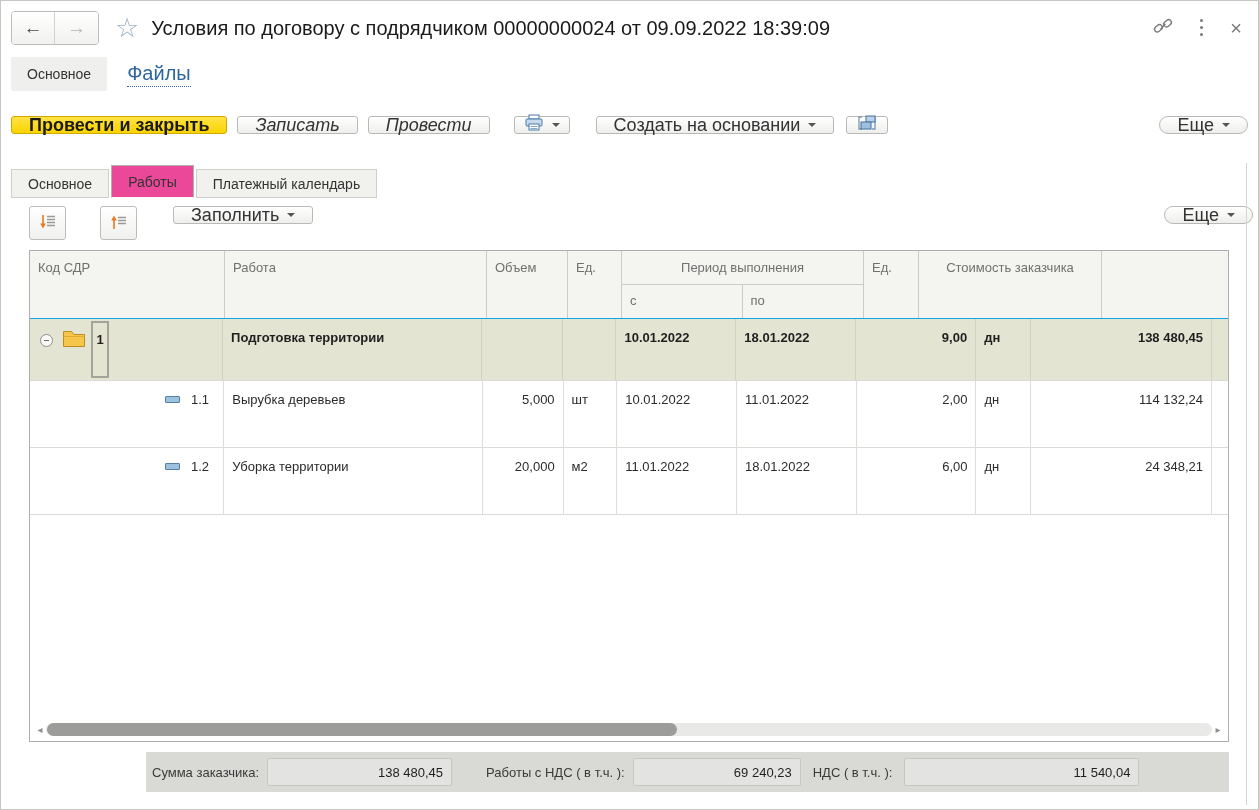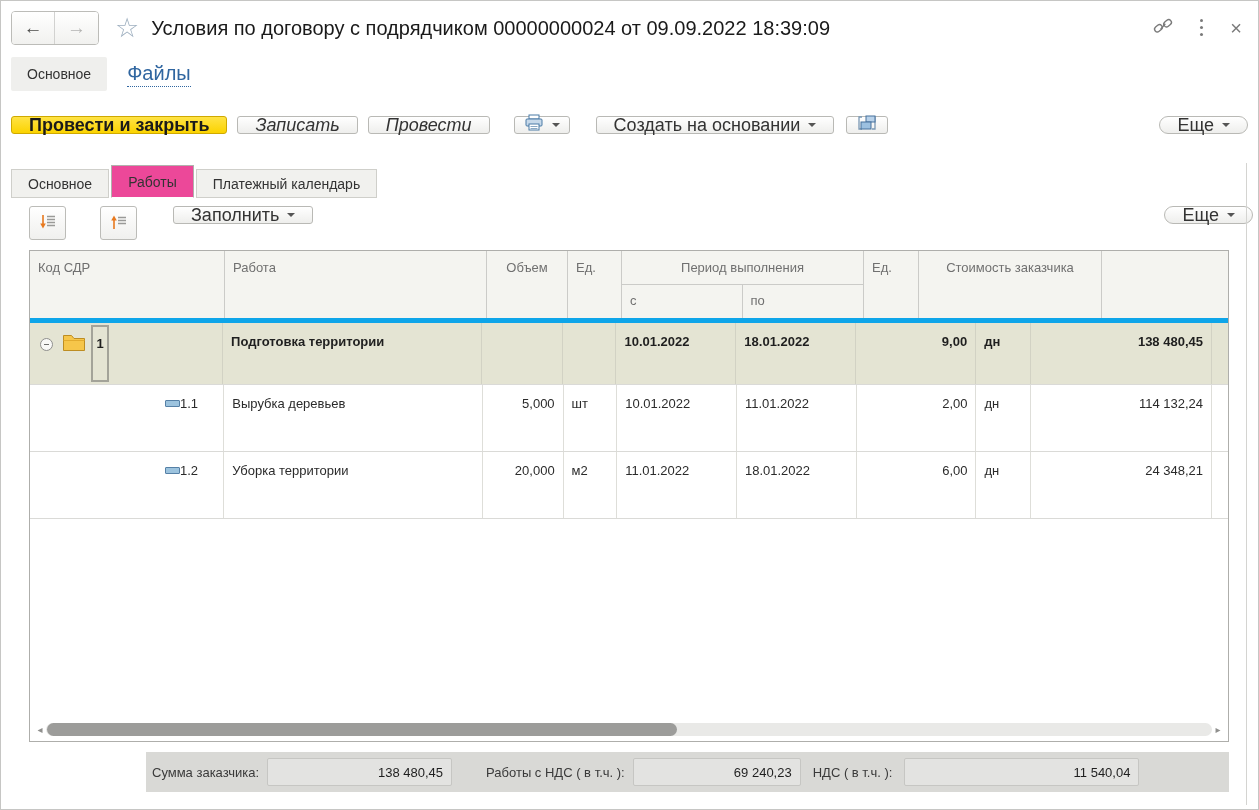--- a/index.html
+++ b/index.html
@@ -54,23 +54,23 @@
                 height:33px; padding-top:8px; position:relative; z-index:2; }
 
   
   .panel-toolbar { display:flex; align-items:flex-start; margin-top:8px; height:34px; padding-left:18px;gap:24px; }
   .tool-iconbtn { width:37px; height:34px; display:flex; align-items:center; justify-content:center;
                   background:linear-gradient(#ffffff,#f0f0ee); border:1px solid #bcbcb8; border-radius:3px; }
 
   
   .grid { position:relative; margin-top:10px; margin-left:18px; width:1200px; height:492px;
           border:1px solid #aeaeab; display:flex; flex-direction:column; background:#fff; }
-  .ghead { display:flex; border-bottom:5px solid #0ea5e9; background:#f4f4f0; color:#707070; font-size:13px; }
+  .ghead { display:flex; border-bottom:1px solid #0ea5e9; background:#f4f4f0; color:#707070; font-size:13px; }
   .hcell { padding:9px 8px 0 8px; border-right:1px solid #cbcbc8; height:67px; }
-  .col-code { width:195px; } .col-name { width:262px; } .col-vol { width:81px;text-align:center; }
+  .col-code { width:195px; } .col-name { width:262px; } .col-vol { width:81px; }
   .col-unit { width:54px; } .col-from { width:121px; } .col-to { width:121px; }
   .col-dur { width:121px; } .col-unit2 { width:55px; } .col-cost { width:183px; }
   .col-extra { flex:1; border-right:none !important; }
   .hgroup { width:242px; padding:0; display:flex; flex-direction:column; }
   .hgroup-top { text-align:center; padding-top:9px; height:34px; border-bottom:1px solid #cbcbc8; }
   .hgroup-bot { display:flex; flex:1; }
   .hsub { width:121px; padding:8px 8px 0; }
   .hsub:first-child { border-right:1px solid #cbcbc8; }
   .hcenter { text-align:center; }
 
@@ -78,21 +78,21 @@
   .trow { display:flex; border-bottom:1px solid #dadad7; font-size:13px; color:#2b2b2b; }
   .trow.item { height:67px; }
   .trow.group { height:62px; background:#e4e4d3; font-weight:bold; color:#1f1f1f; }
   .tcell { padding:11px 8px 0; border-right:1px solid #dedeD9; overflow:hidden; white-space:nowrap; }
   .trow.group .tcell { border-right-color:#d2d2c4; }
   .num { text-align:right; }
   .code-cell { display:flex; padding:0; }
   .trow.item .code-cell { padding:11px 0 0 135px; }
   .item-ic { width:15px; height:7px; background:#9cc3de; border:1px solid #5580a6; border-radius:1px;
              margin-top:4px; flex:0 0 auto; }
-  .item-code { }
+  .item-code { margin-left:11px; }
   .trow.group .code-cell { padding:0 0 0 10px; align-items:stretch; }
   .expander { width:13px; height:13px; border:1px solid #8f8f8d; border-radius:50%; position:relative;
               margin-top:15px; flex:0 0 auto; background:#f8f8f6; }
   .expander::before { content:""; position:absolute; left:3px; right:3px; top:5px; height:1px; background:#6f6f6d; }
   .folder-ic { margin-left:9px; margin-top:10px; flex:0 0 auto; }
   .cursor-box { margin:2px 0 2px 5px; width:18px; border:2px solid #a3a399; display:flex;
                 justify-content:center; padding-top:9px; }
   .filler { flex:1; background:#fff; }
 
   

